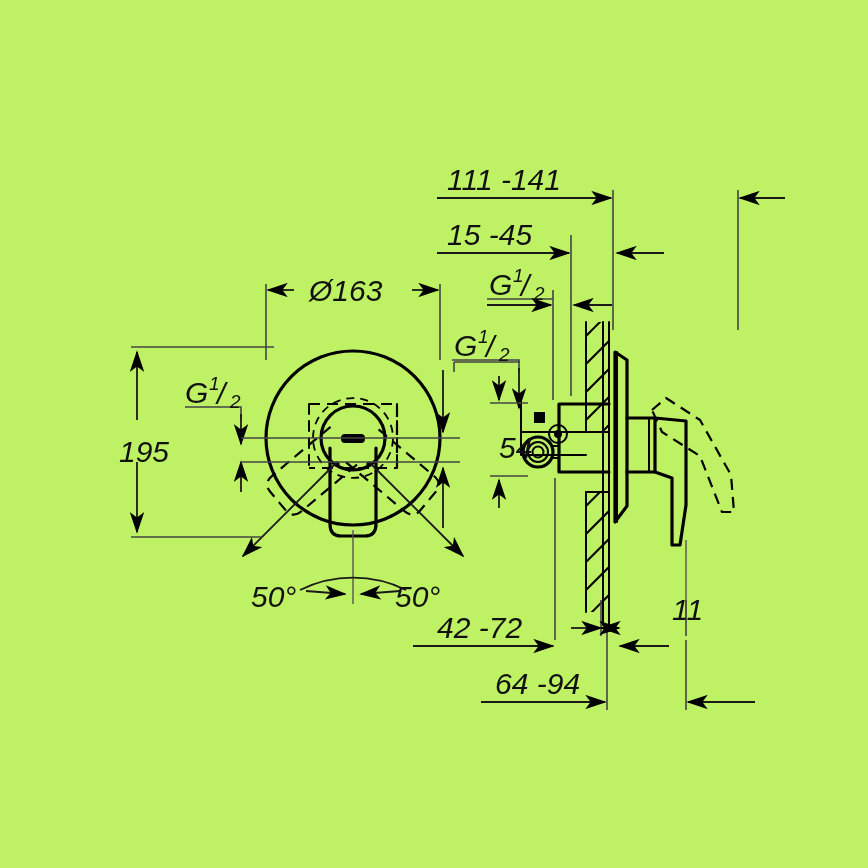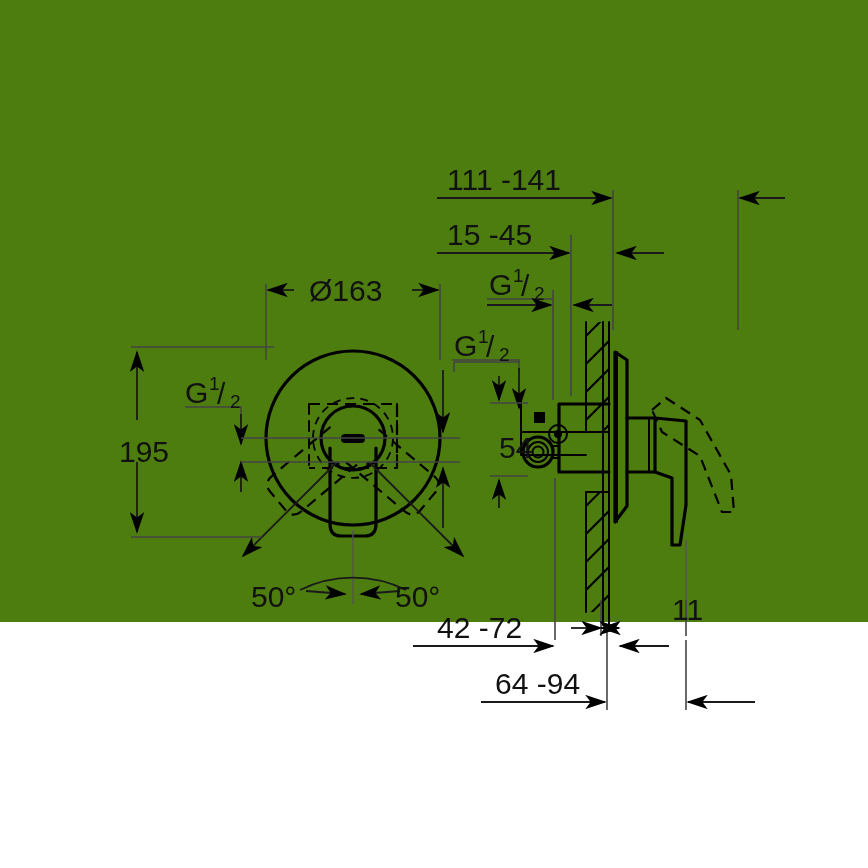--- a/index.html
+++ b/index.html
@@ -9,22 +9,23 @@
   }
   body {
     width: 868px;
     height: 868px;
     font-family: "Liberation Sans", sans-serif;
     overflow: hidden;
   }
   #drawing-root {
     position: relative;
     width: 868px;
-    height: 622px;
-    background: #4d7c0f;
+    height: 868px;
+    background: #bef264;
+    font-style: italic;
   }
   svg.sheet {
     position: absolute;
     top: 0;
     left: 0;
     width: 868px;
     height: 868px;
     display: block;
   }
   .dim-text {

